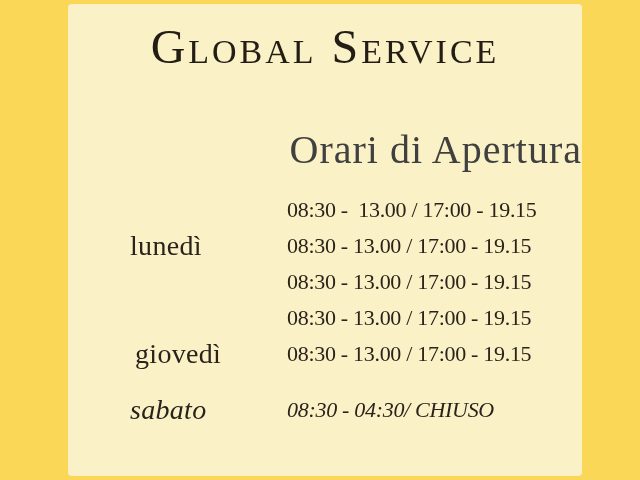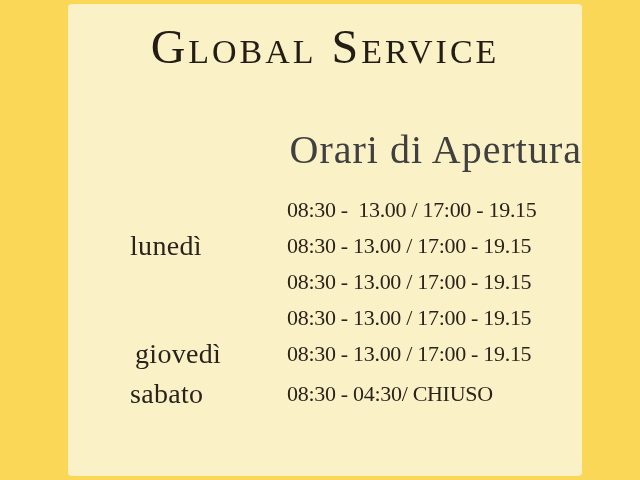--- a/index.html
+++ b/index.html
@@ -45,21 +45,22 @@
   }
   .schedule {
     margin-top: 22px;
   }
   .row {
     position: relative;
     height: 36px;
     line-height: 36px;
   }
   .row.last {
-    margin-top: 4px;
+    margin-top: 20px;
+    font-style: italic;
   }
   .day {
     display: inline-block;
     padding-left: 62px;
     font-size: 28px;
     font-weight: 500;
     letter-spacing: 0.3px;
   }
   .row:nth-child(odd) .day {
     padding-left: 67px;

